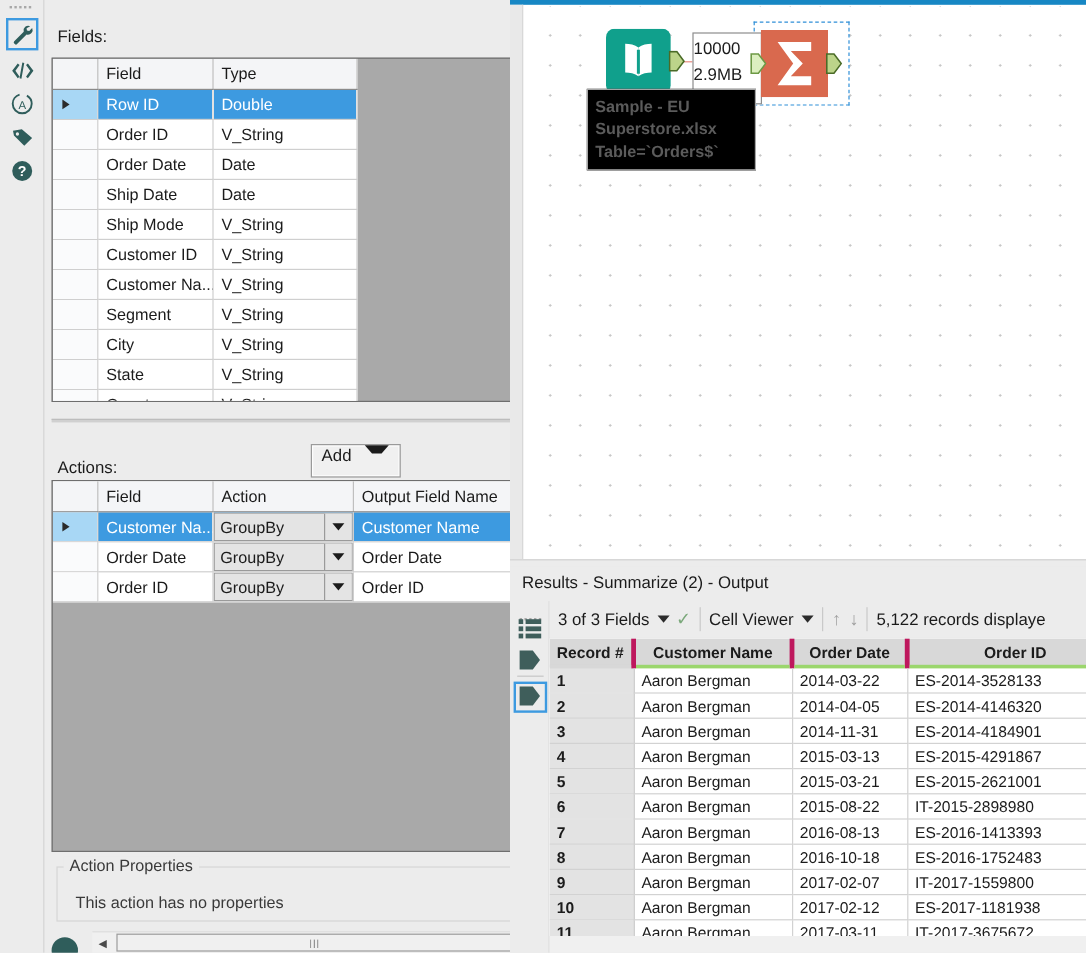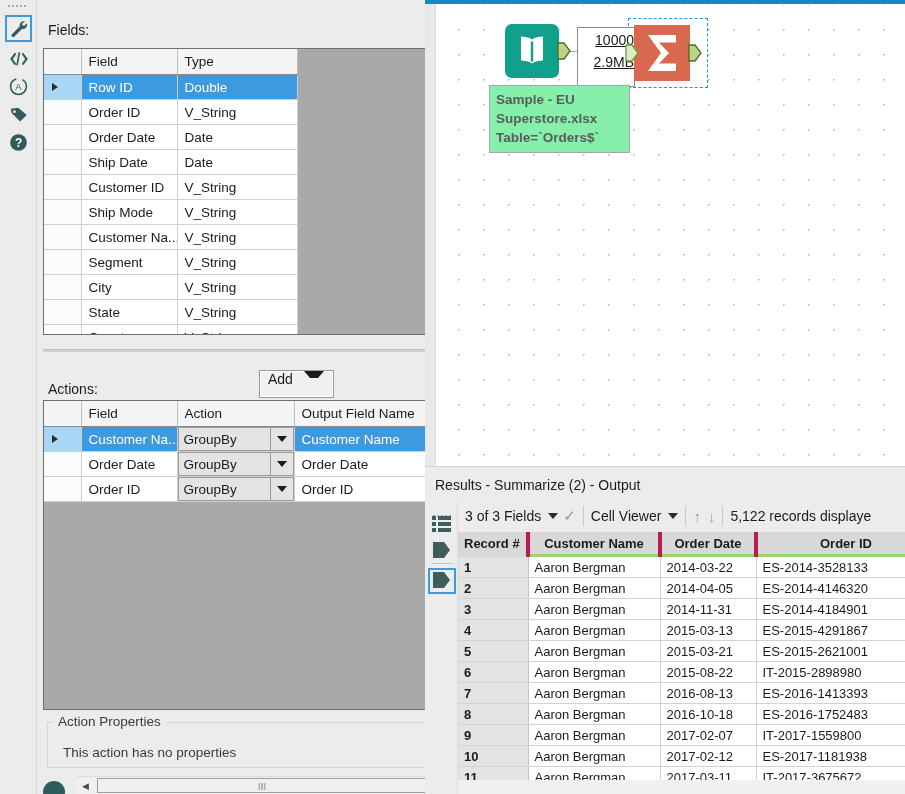--- a/index.html
+++ b/index.html
@@ -107,24 +107,24 @@
         background-size:25px 25px;background-position:10px 12px;}
 
   .node{position:absolute;}
   .node-input{left:80px;top:24px;width:54px;height:54px;}
   .node-sum{left:209px;top:25px;width:56px;height:56px;}
   .anchor{position:absolute;width:14px;height:18px;}
   .anchor svg{display:block}
   .conn-line{position:absolute;height:1px;background:#e88a80;}
 
   .chip{position:absolute;left:152px;top:27px;width:58px;height:60px;background:#fff;
-        border:1px solid #8d8d8d;box-sizing:border-box;text-align:right;
-        font-size:14px;line-height:22px;color:#1b1b1b;padding-top:1px;text-decoration:underline;}
-
-  .node-label{position:absolute;left:64px;top:85px;width:141px;background:#86efac;border:1px solid #a6a6a6;
+        border:1px solid #8d8d8d;box-sizing:border-box;text-align:left;
+        font-size:14px;line-height:22px;color:#1b1b1b;padding-top:1px;}
+
+  .node-label{position:absolute;left:64px;top:74px;width:141px;background:#000000;border:1px solid #a6a6a6;
               box-sizing:border-box;padding:4px 6px 5px 6px;font-size:13.5px;font-weight:bold;color:#5b5b5b;line-height:19px;}
 
   .sel-dash{position:absolute;left:203px;top:18px;width:80px;height:70px;border:1px dashed #2f8fd8;box-sizing:border-box;}
 
   
   .results{position:absolute;left:425px;top:466px;width:480px;height:328px;background:#ececec;}
   .results-sep{position:absolute;left:0;top:0;width:480px;height:5px;background:#ececec;border-top:1px solid #d2d2d2;}
   .results-title{position:absolute;left:10px;top:11px;font-size:14px;color:#1b1b1b;}
 
   .res-rail{position:absolute;left:0;top:35px;width:32px;bottom:0;background:#ececec;border-right:1px solid #dcdcdc;}
@@ -244,26 +244,26 @@
               <td>Order Date</td>
               <td>Date</td>
             </tr>
             <tr>
               <td class="sel-col"></td>
               <td>Ship Date</td>
               <td>Date</td>
             </tr>
             <tr>
               <td class="sel-col"></td>
+              <td>Ship Mode</td>
+              <td>V_String</td>
+            </tr>
+            <tr>
+              <td class="sel-col"></td>
               <td>Customer ID</td>
-              <td>V_String</td>
-            </tr>
-            <tr>
-              <td class="sel-col"></td>
-              <td>Ship Mode</td>
               <td>V_String</td>
             </tr>
             <tr>
               <td class="sel-col"></td>
               <td>Customer Na...</td>
               <td>V_String</td>
             </tr>
             <tr>
               <td class="sel-col"></td>
               <td>Segment</td>

